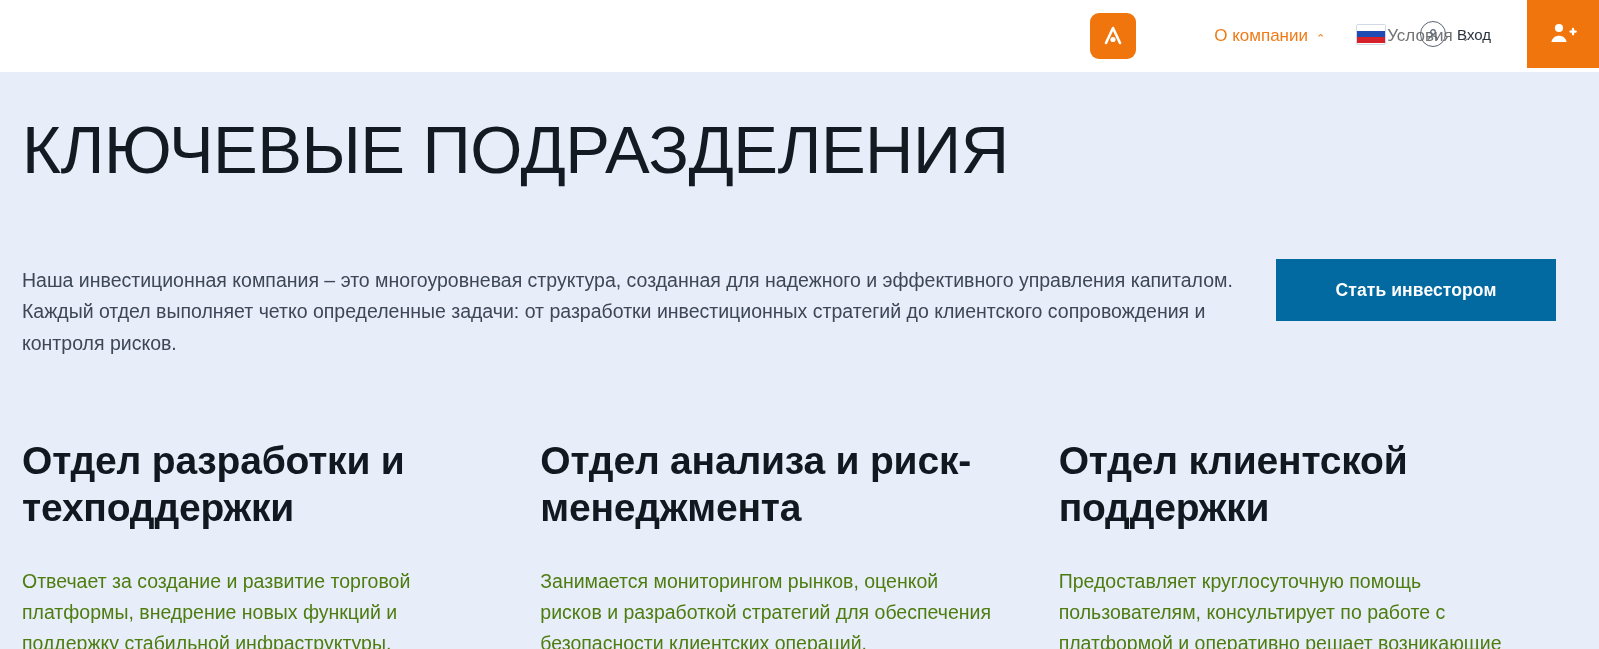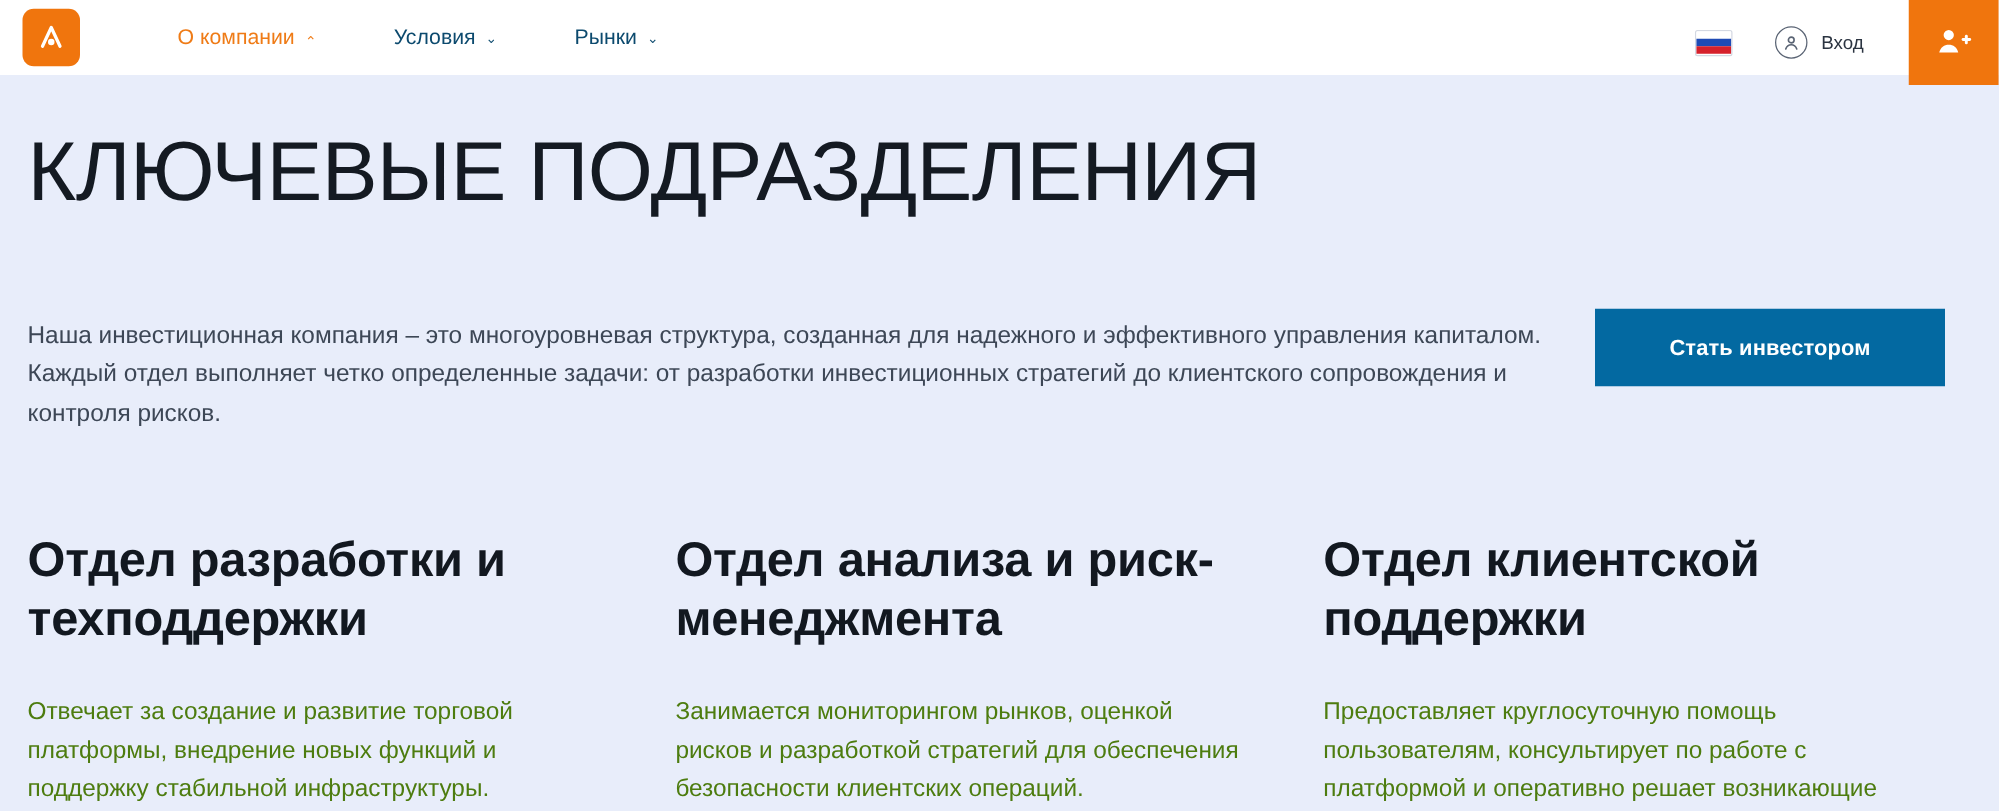--- a/index.html
+++ b/index.html
@@ -11,26 +11,27 @@
     height: 649px;
     overflow: hidden;
     font-family: "Liberation Sans", sans-serif;
     background: #e8edfa;
     color: #1b2433;
   }
 
   
   .header {
     position: relative;
-    height: 60px;
+    height: 72px;
     background: #ffffff;
     display: flex;
     align-items: center;
     padding-left: 18px;
     box-sizing: border-box;
+    justify-content: flex-end;
   }
   .logo {
     width: 46px;
     height: 46px;
     border-radius: 9px;
     background: #f0750d;
     display: flex;
     align-items: center;
     justify-content: center;
     flex: none;
@@ -41,21 +42,21 @@
     display: flex;
     align-items: center;
     margin-left: 78px;
     gap: 62px;
   }
   .nav-item {
     display: flex;
     align-items: center;
     gap: 8px;
     font-size: 17px;
-    color: #0c4a6e;
+    color: #737373;
     cursor: pointer;
     white-space: nowrap;
   }
   .nav-item.active { color: #ef7b16; }
   .caret {
     font-size: 11px;
     line-height: 1;
     position: relative;
     top: 1px;
   }

